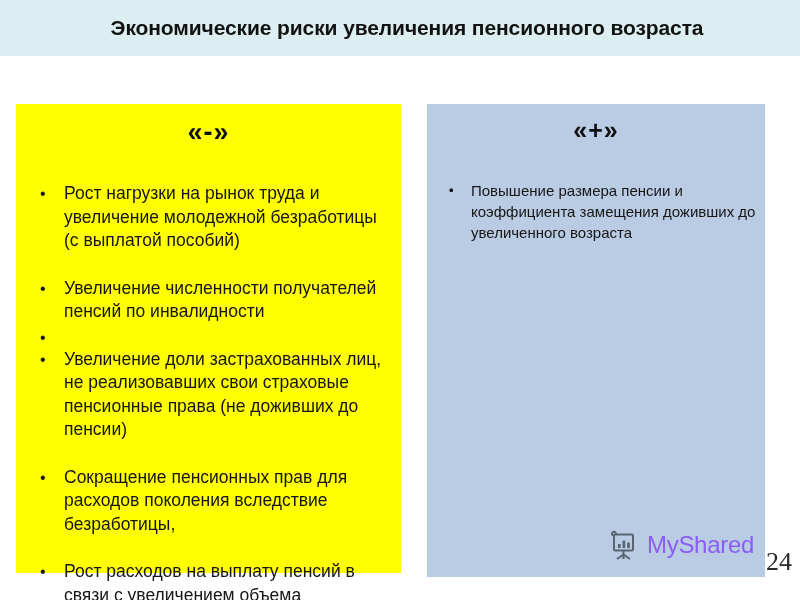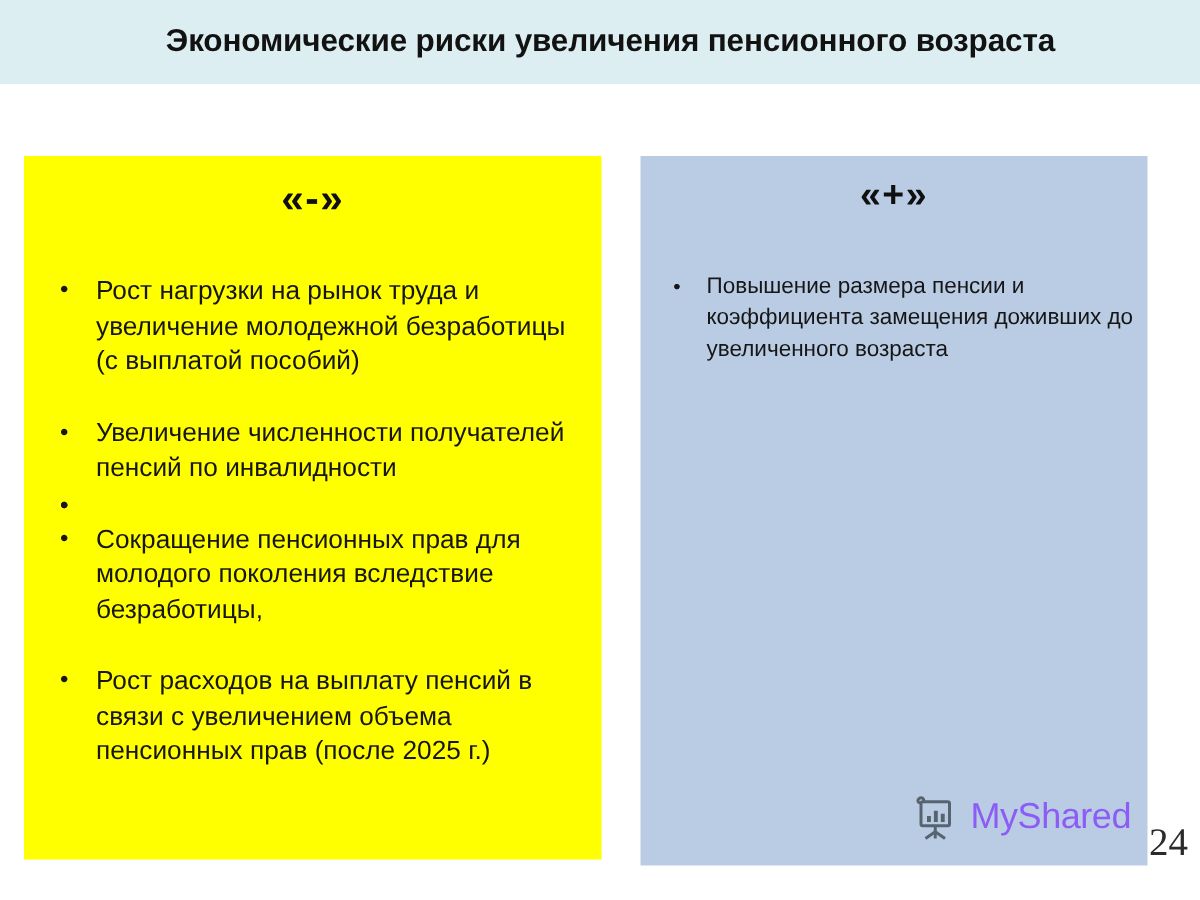--- a/index.html
+++ b/index.html
@@ -192,24 +192,25 @@
       </li>
       <li>
         <span class="bullet-dot">•</span>
         <span class="bullet-text">Увеличение численности получателей пенсий по инвалидности</span>
       </li>
       <li>
         <span class="bullet-dot">•</span>
       </li>
       <li>
         <span class="bullet-dot">•</span>
-      </li>
-      <li>
-        <span class="bullet-dot">•</span>
-        <span class="bullet-text">Сокращение  пенсионных прав для молодого поколения вследствие безработицы,</span>
+        <span class="bullet-text">Увеличение доли застрахованных лиц, не реализовавших свои страховые пенсионные права (не доживших до пенсии)</span>
+      </li>
+      <li>
+        <span class="bullet-dot">•</span>
+        <span class="bullet-text">Сокращение  пенсионных прав для расходов поколения вследствие безработицы,</span>
       </li>
       <li>
         <span class="bullet-dot">•</span>
         <span class="bullet-text">Рост расходов на выплату пенсий в связи с увеличением объема пенсионных прав (после 2025 г.)</span>
       </li>
     </ul>
   </div>
 
   <div class="panel panel-pos">
     <div class="panel-heading">«+»</div>

